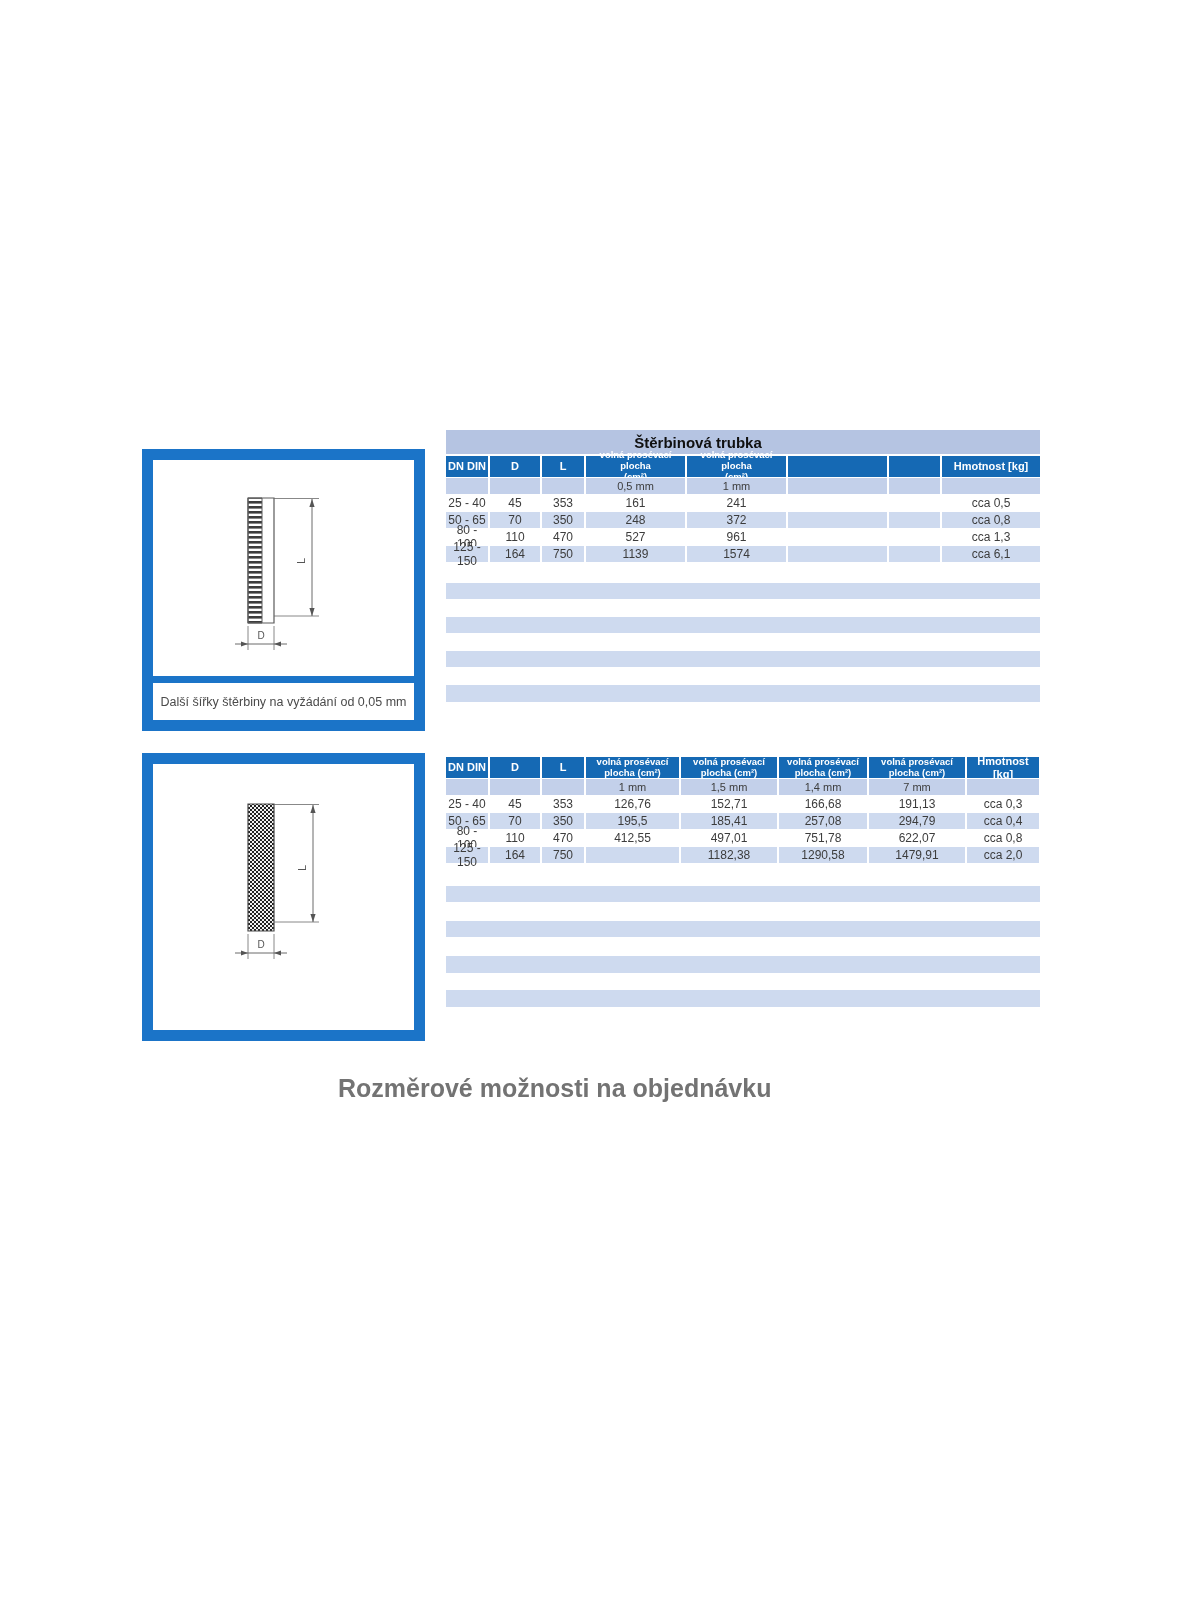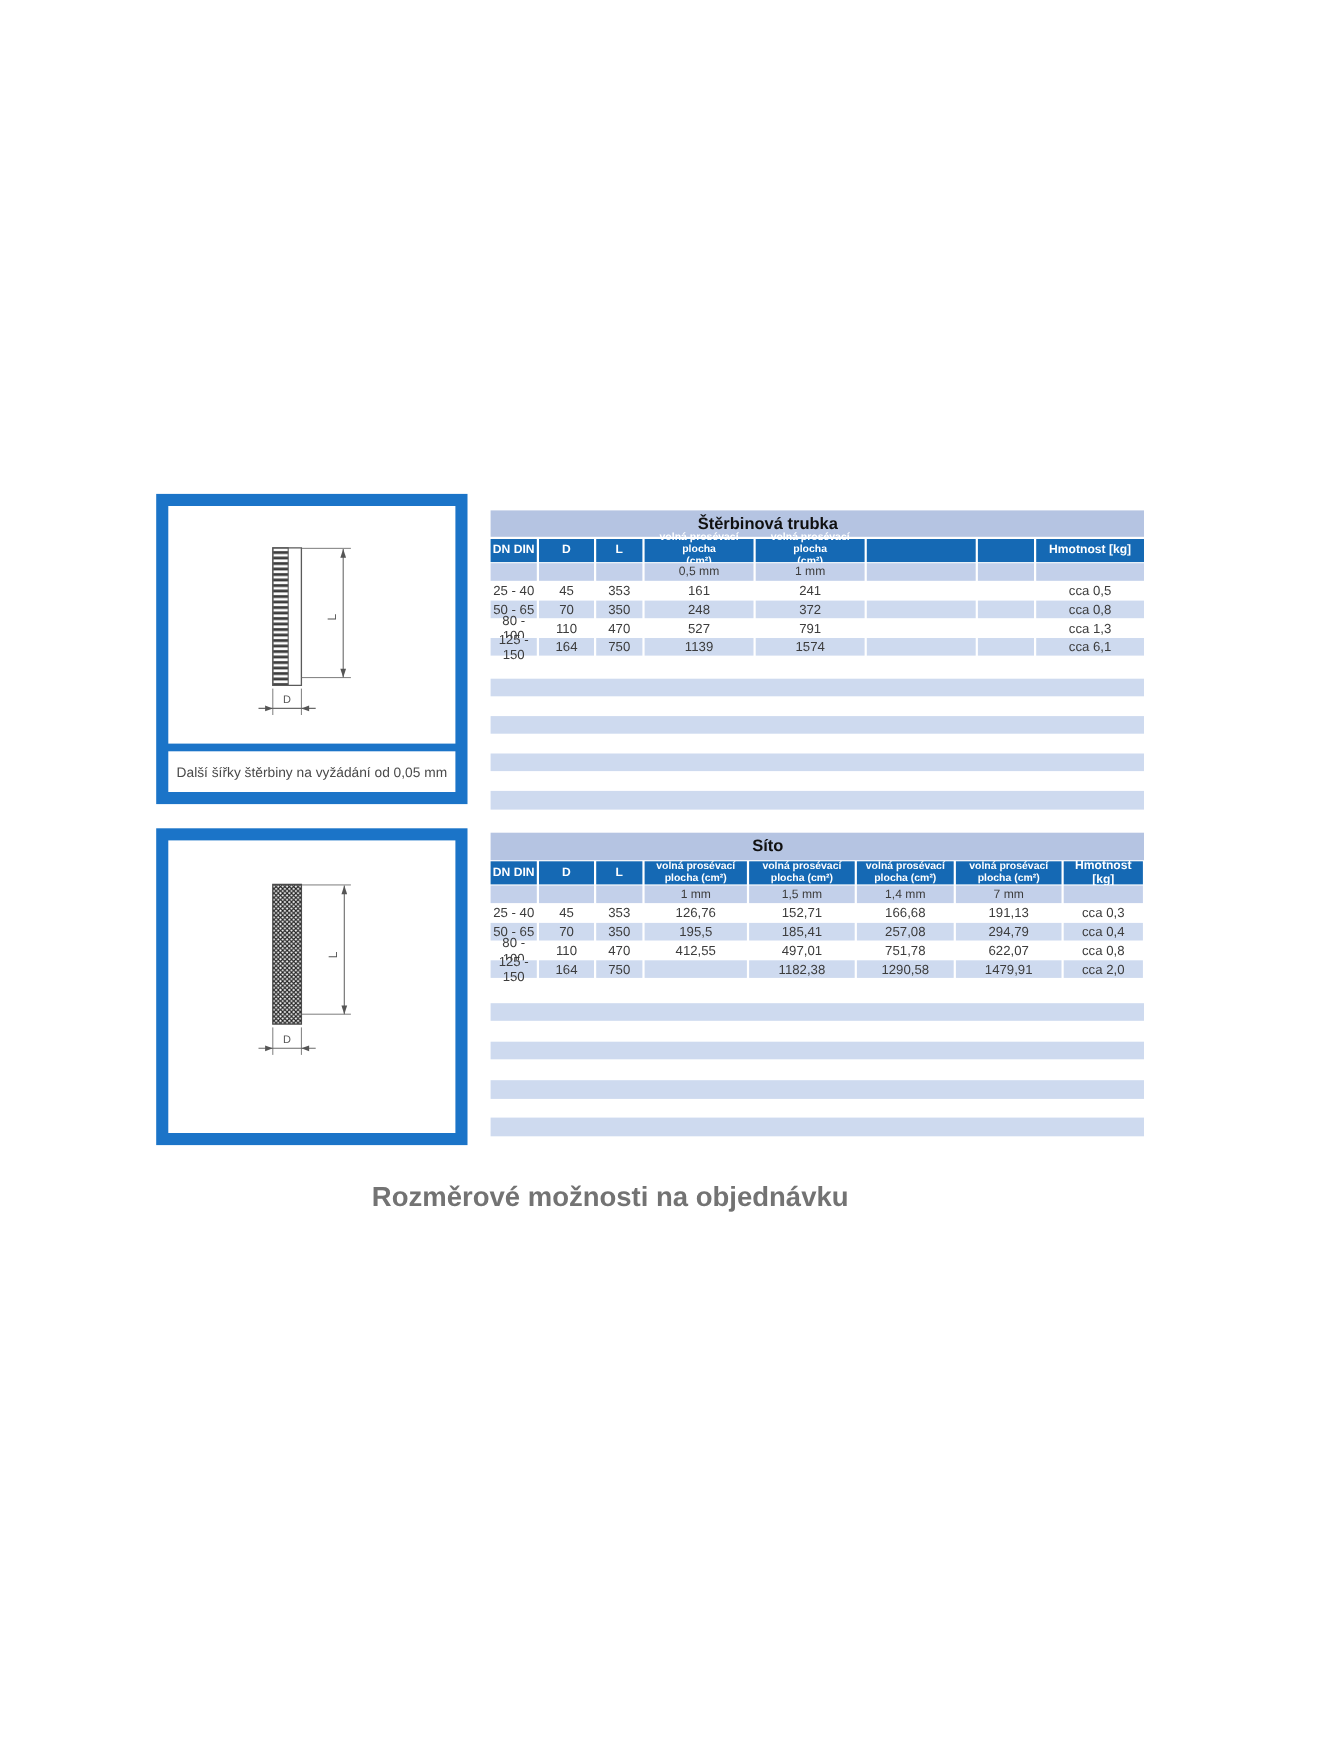--- a/index.html
+++ b/index.html
@@ -15,21 +15,21 @@
          box-sizing:border-box;padding:11px;}
   #panel1{top:449px;height:282px;}
   #panel2{top:753px;height:288px;}
   .draw{background:#fff;}
   .draw svg{display:block;}
   .cap{background:#fff;height:37px;margin-top:7px;display:flex;align-items:center;
        justify-content:center;font-size:12.5px;color:#4a4a4a;white-space:nowrap;}
 
   
   .tblock{position:absolute;left:446px;width:594px;}
-  #t1{top:464px;} #t2{top:757px;}
+  #t1{top:430px;} #t2{top:757px;}
   .t-title{background:var(--band);display:flex;align-items:center;justify-content:center;
            font-weight:bold;font-size:15px;color:#101010;box-sizing:border-box;
            padding-right:90px;}
   #t1 .t-title{height:24px;margin-bottom:2px;}
   #t2 .t-title{height:25px;margin-bottom:1px;}
   .t-row{display:grid;column-gap:2px;margin-bottom:1px;}
   #t1 .t-row{grid-template-columns:42px 50px 42px 99px 99px 99px 51px 98px;}
   #t2 .t-row{grid-template-columns:42px 50px 42px 93px 96px 88px 96px 72px;}
   .c{display:flex;align-items:center;justify-content:center;text-align:center;}
   .hdr .c{background:var(--hdr);color:#fff;font-weight:bold;font-size:11px;height:21px;
@@ -154,21 +154,21 @@
       <div class="c">372</div>
       <div class="c"></div>
       <div class="c"></div>
       <div class="c">cca 0,8</div>
     </div>
     <div class="t-row dr">
       <div class="c">80 - 100</div>
       <div class="c">110</div>
       <div class="c">470</div>
       <div class="c">527</div>
-      <div class="c">791</div>
+      <div class="c">961</div>
       <div class="c"></div>
       <div class="c"></div>
       <div class="c">cca 1,3</div>
     </div>
     <div class="t-row dr zebra">
       <div class="c">125 - 150</div>
       <div class="c">164</div>
       <div class="c">750</div>
       <div class="c">1139</div>
       <div class="c">1574</div>
@@ -180,21 +180,20 @@
     <div class="stripe s-b" style="height:16px"></div>
     <div class="stripe" style="height:18px"></div>
     <div class="stripe s-b" style="height:16px"></div>
     <div class="stripe" style="height:18px"></div>
     <div class="stripe s-b" style="height:16px"></div>
     <div class="stripe" style="height:18px"></div>
     <div class="stripe s-b" style="height:17px"></div>
   </div>
 
   <div class="tblock" id="t2">
-    <div class="t-title">Síto</div>
     <div class="t-row hdr">
       <div class="c">DN DIN</div>
       <div class="c">D</div>
       <div class="c">L</div>
       <div class="c small">volná prosévací
 plocha  (cm²)</div>
       <div class="c small">volná prosévací
 plocha (cm²)</div>
       <div class="c small">volná prosévací
 plocha  (cm²)</div>

